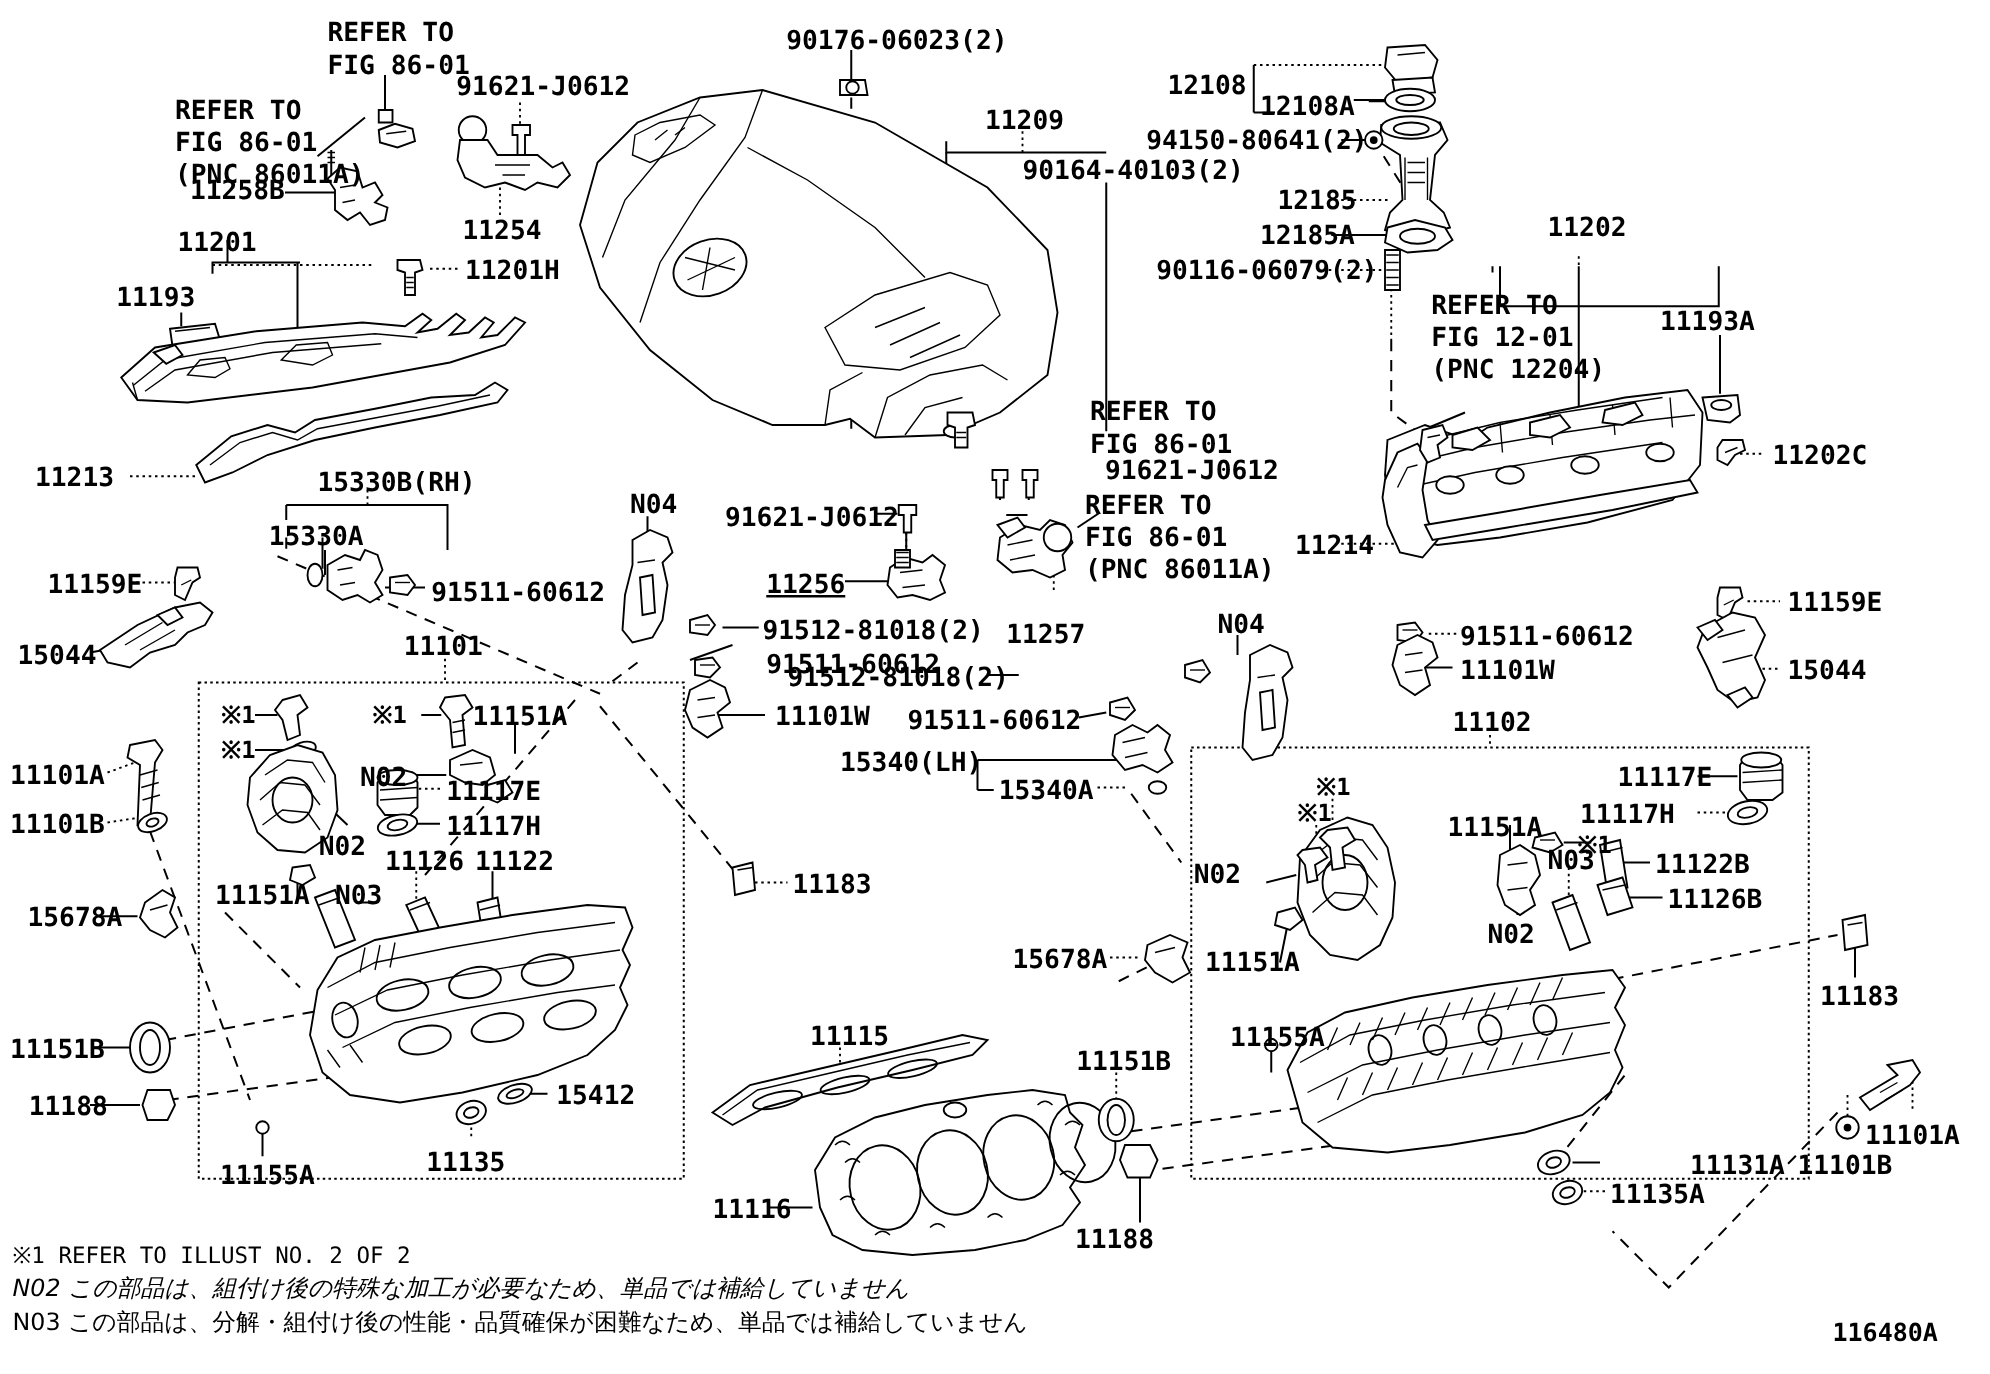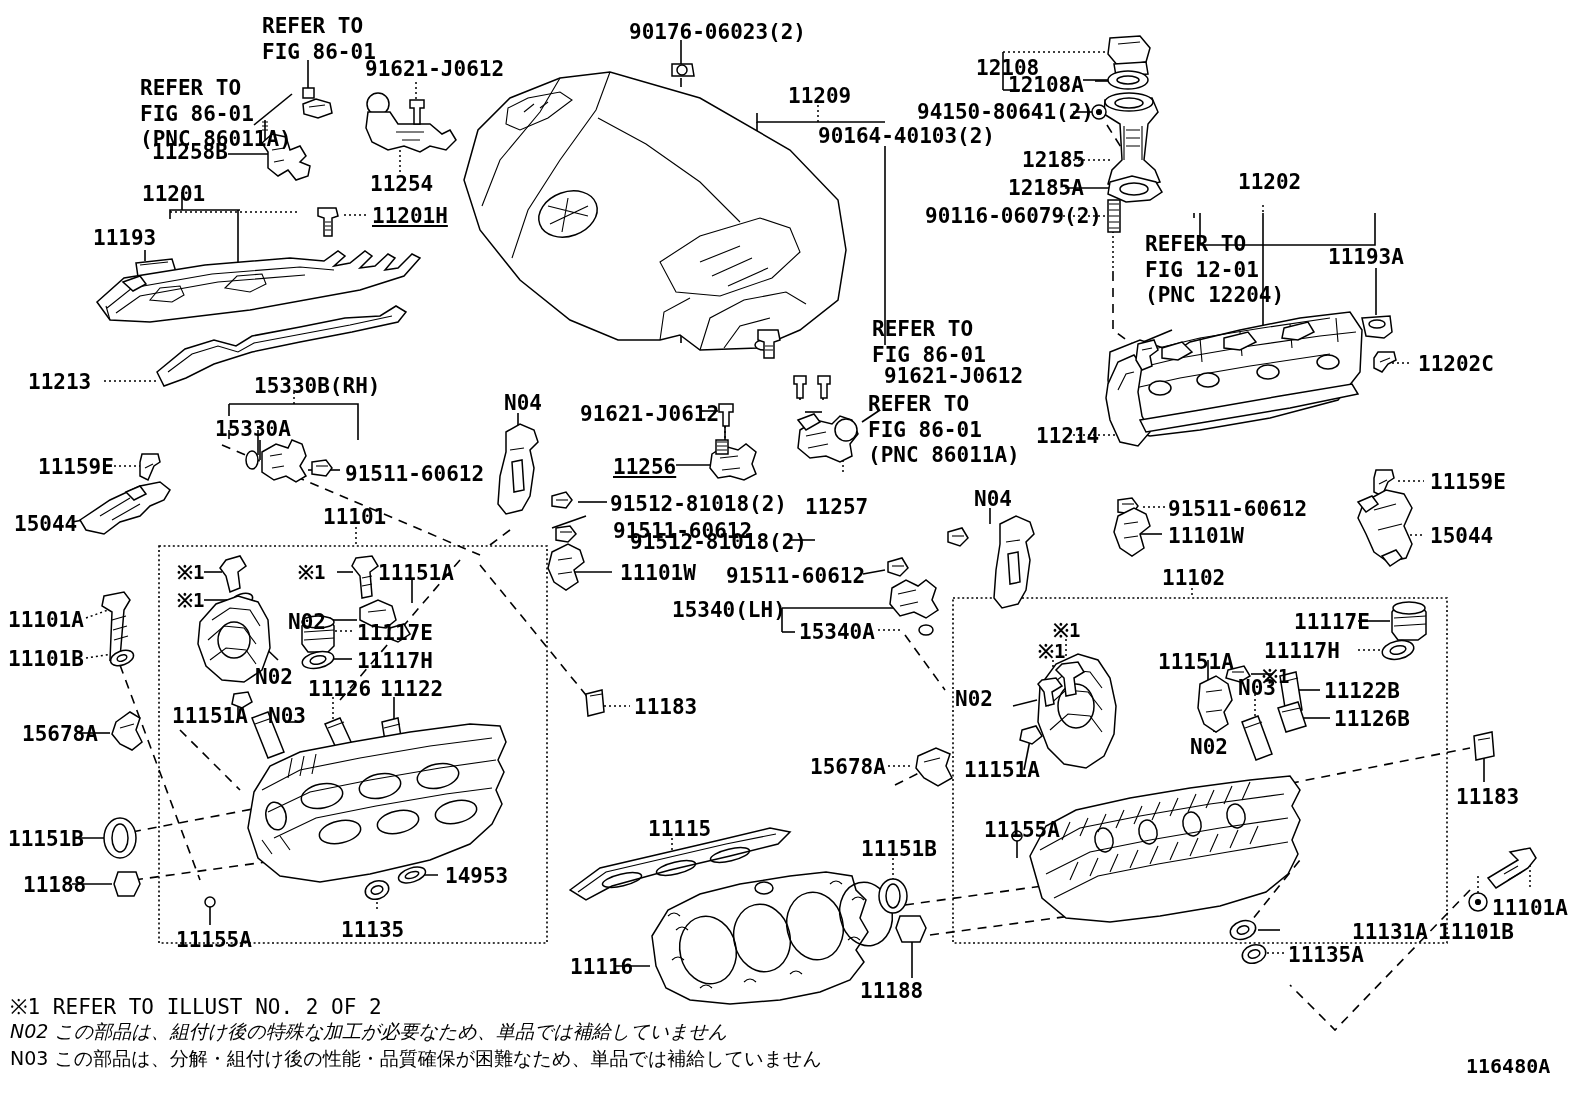--- a/index.html
+++ b/index.html
@@ -22,21 +22,21 @@
   }
   .lbl.sm{font-size:19px;}
   .note{
     position:absolute;
     font-family:"DejaVu Sans","Liberation Sans",sans-serif;
     font-size:19px;
     color:#000;
     white-space:pre;
     line-height:1.35;
   }
-  .note.mono{font-family:"DejaVu Sans Mono","Liberation Mono",monospace;font-size:21px;}
+  .note.mono{font-family:"DejaVu Sans Mono","Liberation Mono",monospace;font-size:18px;}
   .figid{
     position:absolute;
     font-family:"DejaVu Sans Mono","Liberation Mono",monospace;
     font-size:20px;font-weight:700;color:#000;
   }
   svg.art{position:absolute;left:0;top:0;width:1592px;height:1099px;}
   svg.art *{vector-effect:non-scaling-stroke;}
   .ln{stroke:#000;fill:none;stroke-width:1.6;}
   .lnt{stroke:#000;fill:none;stroke-width:1.5;stroke-dasharray:2 3;}
   .dsh{stroke:#000;fill:none;stroke-width:1.6;stroke-dasharray:9 7;}
@@ -778,28 +778,28 @@
 <div class="lbl" style="left:140px;top:76px;">REFER TO
 FIG 86-01
 (PNC 86011A)</div>
 <div class="lbl" style="left:262px;top:14px;">REFER TO
 FIG 86-01</div>
 <div class="lbl" style="left:152px;top:140px;">11258B</div>
 <div class="lbl" style="left:365px;top:57px;">91621-J0612</div>
 <div class="lbl" style="left:370px;top:172px;">11254</div>
 <div class="lbl" style="left:142px;top:182px;">11201</div>
 <div class="lbl" style="left:93px;top:226px;">11193</div>
-<div class="lbl" style="left:372px;top:204px;text-decoration:underline;">11201H</div>
+<div class="lbl" style="left:372px;top:204px;">11201H</div>
 <div class="lbl" style="left:28px;top:370px;">11213</div>
 
 <div class="lbl" style="left:629px;top:20px;">90176-06023(2)</div>
 <div class="lbl" style="left:788px;top:84px;text-align:center;">11209</div>
 <div class="lbl" style="left:818px;top:124px;">90164-40103(2)</div>
 
-<div class="lbl" style="left:934px;top:56px;margin-left:42px;">12108</div>
+<div class="lbl" style="left:934px;top:56px;">12108</div>
 <div class="lbl" style="left:1008px;top:73px;">12108A</div>
 <div class="lbl" style="left:917px;top:100px;">94150-80641(2)</div>
 <div class="lbl" style="left:1022px;top:148px;">12185</div>
 <div class="lbl" style="left:1008px;top:176px;">12185A</div>
 <div class="lbl" style="left:925px;top:204px;">90116-06079(2)</div>
 <div class="lbl" style="left:1145px;top:232px;">REFER TO
 FIG 12-01
 (PNC 12204)</div>
 <div class="lbl" style="left:1238px;top:170px;">11202</div>
 <div class="lbl" style="left:1328px;top:245px;">11193A</div>
@@ -847,21 +847,21 @@
 <div class="lbl" style="left:308px;top:677px;">11126</div>
 <div class="lbl" style="left:380px;top:677px;">11122</div>
 <div class="lbl" style="left:255px;top:665px;">N02</div>
 <div class="lbl" style="left:172px;top:704px;">11151A</div>
 <div class="lbl" style="left:268px;top:704px;">N03</div>
 <div class="lbl" style="left:8px;top:608px;">11101A</div>
 <div class="lbl" style="left:8px;top:647px;">11101B</div>
 <div class="lbl" style="left:22px;top:722px;">15678A</div>
 <div class="lbl" style="left:8px;top:827px;">11151B</div>
 <div class="lbl" style="left:23px;top:873px;">11188</div>
-<div class="lbl" style="left:445px;top:864px;">14953</div>
+<div class="lbl" style="left:445px;top:864px;">15412</div>
 <div class="lbl" style="left:341px;top:918px;">11135</div>
 <div class="lbl" style="left:176px;top:928px;">11155A</div>
 <div class="lbl" style="left:634px;top:695px;">11183</div>
 
 <div class="lbl" style="left:672px;top:598px;">15340(LH)</div>
 <div class="lbl" style="left:799px;top:620px;">15340A</div>
 <div class="lbl" style="left:810px;top:755px;">15678A</div>
 <div class="lbl" style="left:648px;top:817px;">11115</div>
 <div class="lbl" style="left:570px;top:955px;">11116</div>
 <div class="lbl" style="left:861px;top:837px;">11151B</div>

